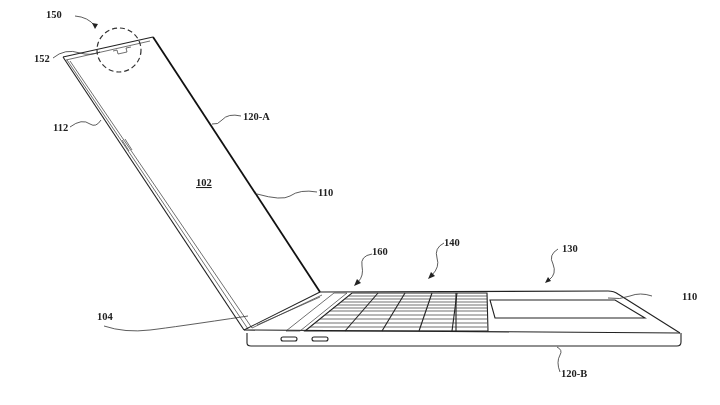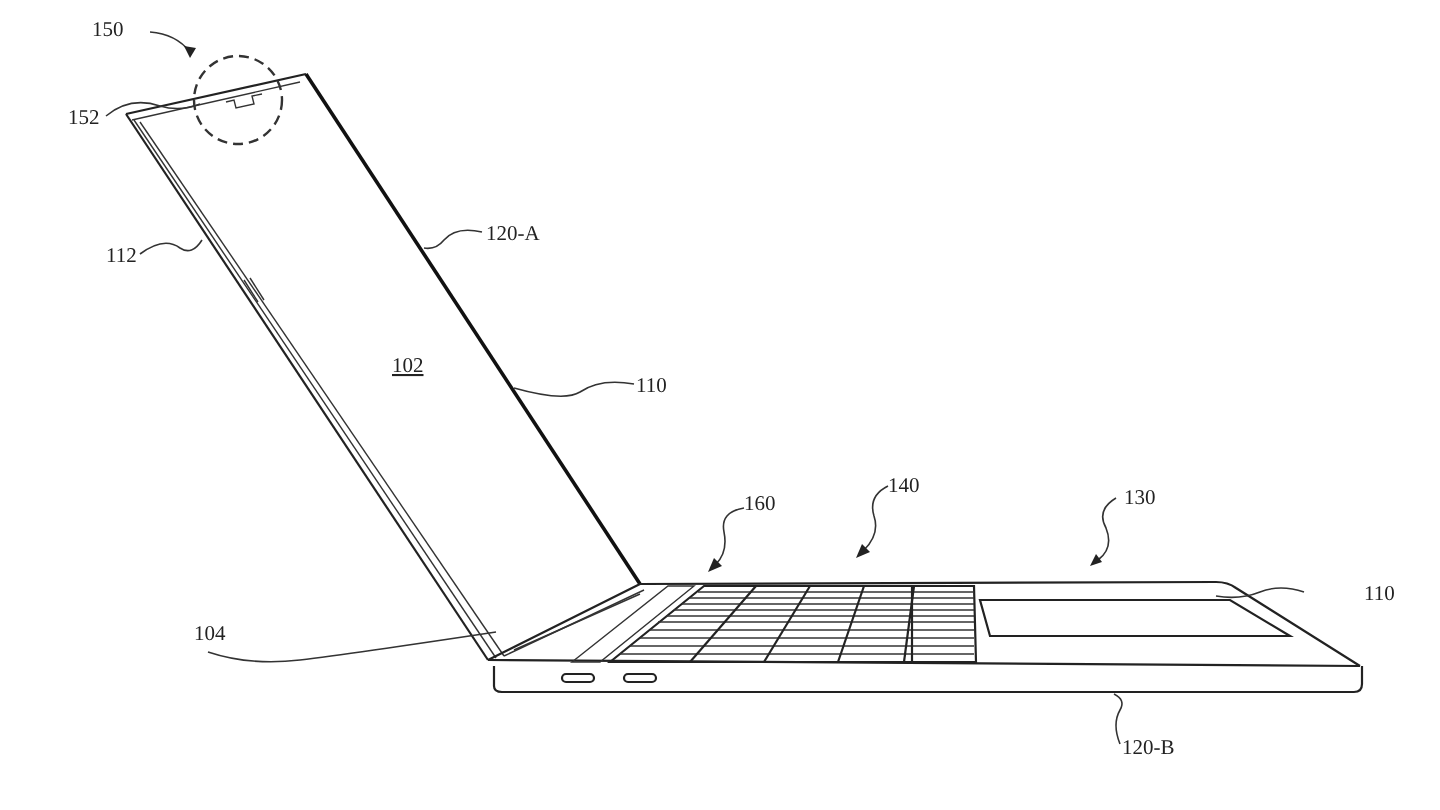--- a/index.html
+++ b/index.html
@@ -1,16 +1,16 @@
 <!DOCTYPE html>
 <html><head>
 <meta charset="utf-8">
 <style>
   html,body{margin:0;padding:0;background:#fff;}
-  #canvas{position:relative;width:720px;height:384px;overflow:hidden;background:#fff;}
+  #canvas{position:relative;width:720px;height:384px;overflow:hidden;background:#fff;font-weight:bold;}
   svg{position:absolute;left:0;top:0;}
   .lbl{font-family:"Liberation Serif","DejaVu Serif",serif;font-size:10.5px;fill:#222;}
   .ul{text-decoration:underline;}
   .ln{stroke:#222;fill:none;stroke-width:1.1;}
   .thin{stroke:#333;fill:none;stroke-width:0.7;}
   .thick{stroke:#111;fill:none;stroke-width:1.8;}
   .lead{stroke:#333;fill:none;stroke-width:0.8;}
   .dash{stroke:#333;fill:none;stroke-width:1.2;stroke-dasharray:5 3;}
 </style>
 </head>

